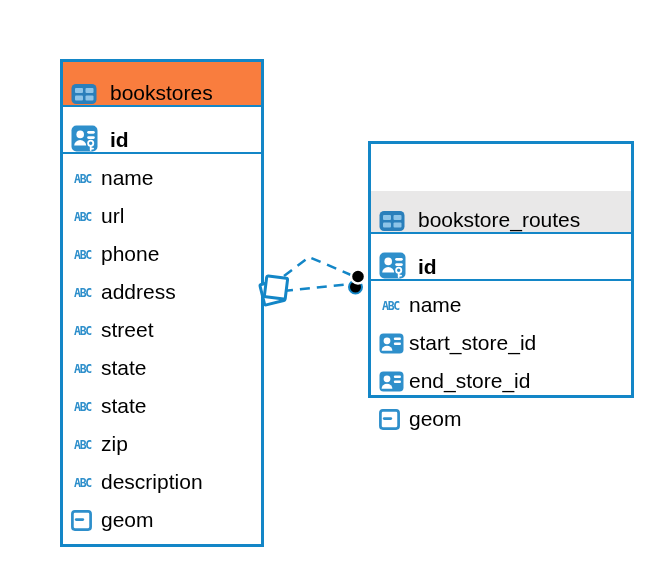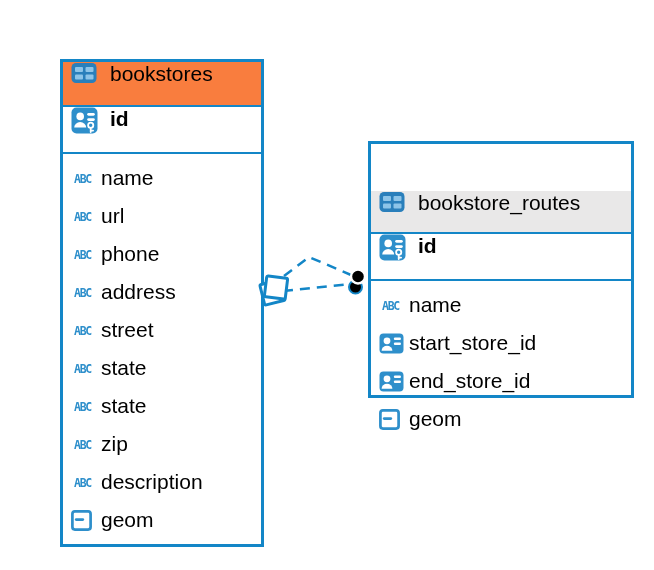--- a/index.html
+++ b/index.html
@@ -7,26 +7,26 @@
     position:relative;width:654px;height:570px;background:#ffffff;
     font-family:"Liberation Sans",sans-serif;color:#000;overflow:hidden;
   }
   .er-table{
     position:absolute;box-sizing:border-box;background:#fff;
     border:3px solid #1386C7;
   }
   .t0{left:60px;top:59px;width:204px;height:488px;}
   .t1{left:368px;top:141px;width:266px;height:257px;}
   .thead{
-    display:flex;align-items:flex-start;gap:9px;padding:0 8px;
+    display:flex;align-items:flex-end;gap:9px;padding:0 8px;
     height:43px;border-bottom:2px solid #1386C7;font-size:21px;
   }
   .t1 .thead{height:41px;margin-top:47px;}
   .idrow{
-    display:flex;align-items:flex-start;gap:9px;padding:0 8px;
+    display:flex;align-items:flex-end;gap:9px;padding:0 8px;
     height:45px;border-bottom:2px solid #1386C7;
     font-size:21px;font-weight:bold;
   }
   .tbody{padding:5px 0;}
   .col-row{
     display:flex;align-items:center;gap:0;height:38px;
     padding:0 8px;font-size:21px;
   }
   .icon-slot{
     flex:0 0 30px;width:30px;display:flex;align-items:center;

